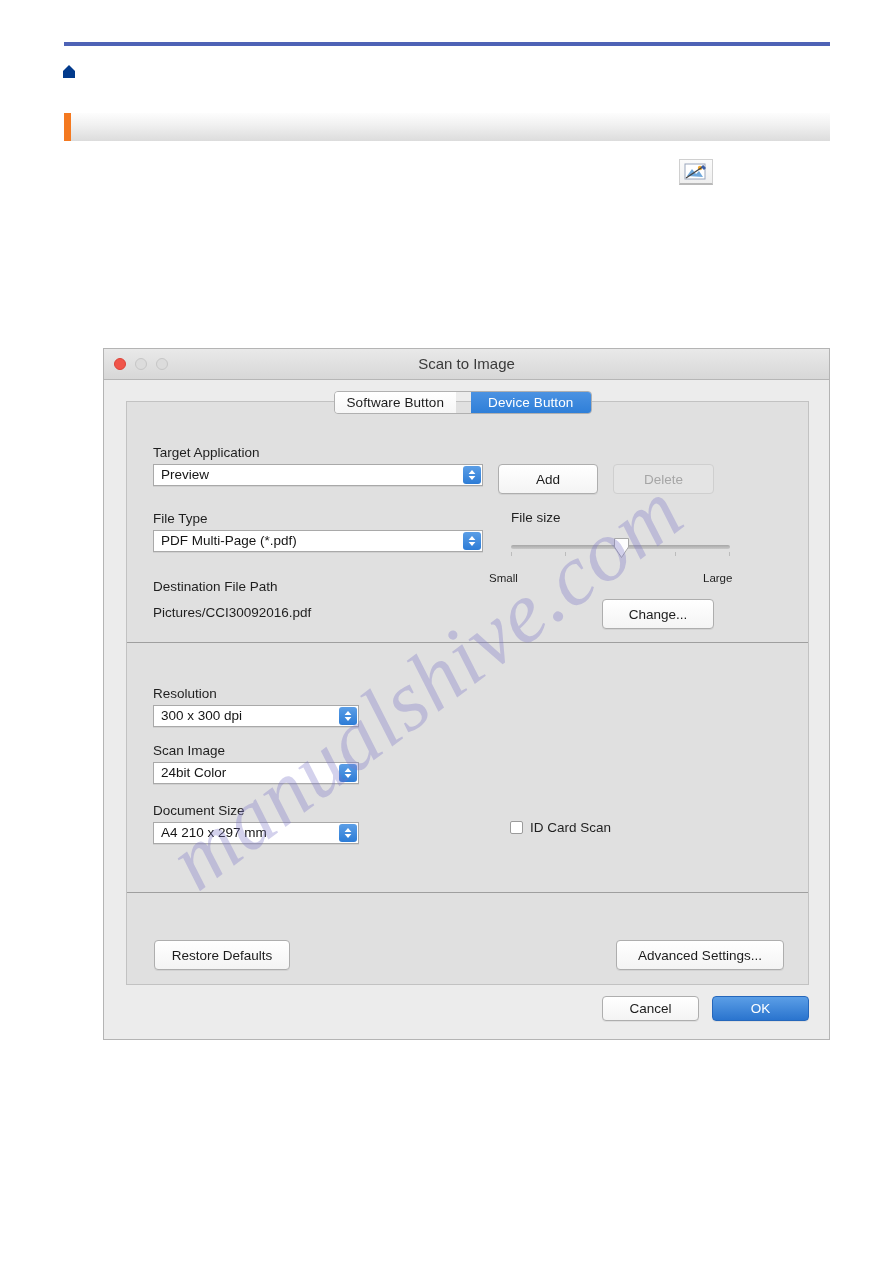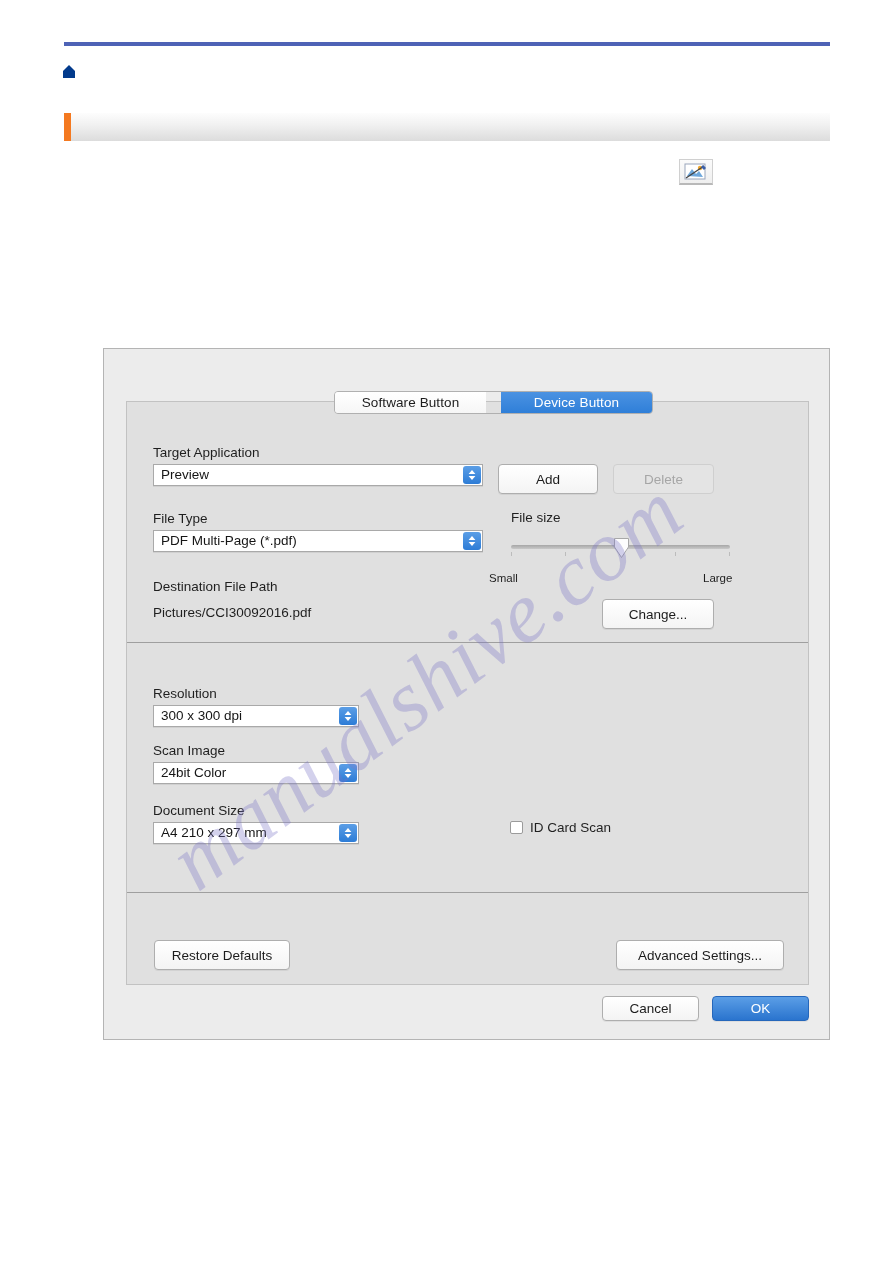--- a/index.html
+++ b/index.html
@@ -93,21 +93,21 @@
     text-align: center;
     font-size: 15px;
     color: #3b3b3b;
   }
 
   
   .tabs {
     position: absolute;
     left: 230px;
     top: 42px;
-    width: 319px;
+    width: 258px;
     height: 23px;
     display: flex;
     border-radius: 4px;
     overflow: hidden;
     border: 1px solid #b0b0b0;
     box-sizing: border-box;
     z-index: 5;
     gap: 15px;
   }
   .tab {
@@ -306,20 +306,26 @@
     <rect x="2" y="2" width="20" height="15" fill="#ffffff" stroke="#9aa6bb" stroke-width="1"></rect>
     <path d="M4 14 L9 7 L13 12 L16 9 L20 15 Z" fill="#6fa8dc"></path>
     <circle cx="17" cy="6" r="2.2" fill="#f0a830"></circle>
     <path d="M3 16 L21 4" stroke="#444444" stroke-width="1.4" fill="none"></path>
     <path d="M20 3 L23 6 L21 8 L18 5 Z" fill="#3a5fa8"></path>
   </svg>
 </div>
 
 <div class="dialog">
 
+  <div class="titlebar">
+    <div class="traffic tl-close"></div>
+    <div class="traffic tl-min"></div>
+    <div class="traffic tl-max"></div>
+    <div class="dialog-title">Scan to Image</div>
+  </div>
 
   <div class="tabs">
     <div class="tab inactive">Software Button</div>
     <div class="tab active">Device Button</div>
   </div>
 
   <div class="panel">
 
     <div class="lbl" style="left:26px; top:43px;text-align:right;">Target Application</div>
 

